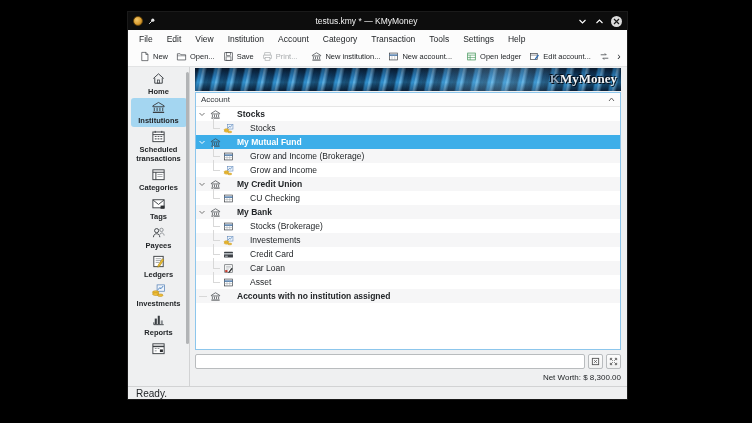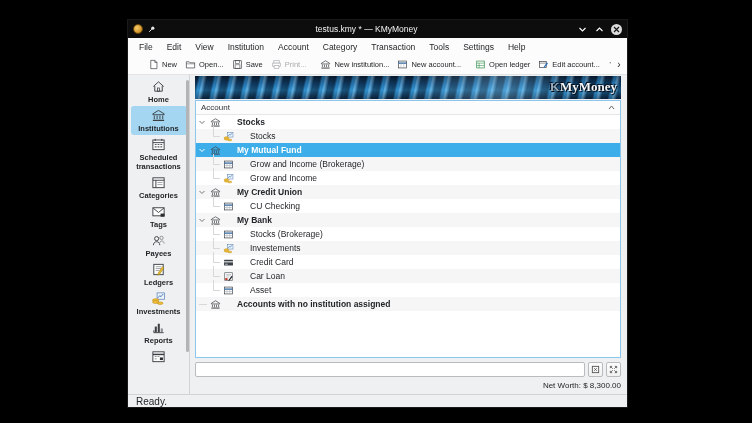--- a/index.html
+++ b/index.html
@@ -1,34 +1,34 @@
 <!DOCTYPE html>
 <html><head>
 <meta charset="utf-8">
 <style>
   html,body{margin:0;padding:0;background:#000;}
   .stage{position:relative;width:752px;height:423px;background:#000;overflow:hidden;
          font-family:"Liberation Sans","DejaVu Sans",sans-serif;-webkit-font-smoothing:antialiased;}
-  .window{position:absolute;left:128px;top:20px;width:499px;height:387px;display:flex;
+  .window{position:absolute;left:128px;top:12px;width:499px;height:387px;display:flex;
           flex-direction:column;background:#eff0f1;box-shadow:0 0 0 1px #1a1a1a;}
   
   .titlebar{height:18px;background:#0d0d0d;color:#fff;display:flex;align-items:center;
             padding:0 5px;flex:0 0 auto;}
   .coin{width:10px;height:10px;border-radius:50%;background:radial-gradient(circle at 35% 35%,#f3c96a,#d89a2e 60%,#8a5c10);border:1px solid #6b4a0c;box-sizing:border-box;}
   .pin{margin-left:5px;display:flex;}
   .titletext{flex:1;text-align:center;font-size:8.5px;color:#f2f2f2;}
   .winctl{display:flex;align-items:center;gap:7px;}
   .winctl .ctl{display:flex;align-items:center;justify-content:center;width:10px;height:10px;}
   .closecirc{width:11px;height:11px;border-radius:50%;background:#dcdcdc;display:flex;align-items:center;justify-content:center;}
   
   .menubar{height:17px;background:#fcfcfc;display:flex;align-items:center;padding-left:4px;flex:0 0 auto;}
   .menu-item{font-size:8.5px;color:#232629;padding:2px 7px;}
   
   .toolbar{height:19px;background:#fcfcfc;border-bottom:1px solid #e2e3e4;display:flex;
-           align-items:center;padding-left:16px;flex:0 0 auto;position:relative;overflow:hidden;white-space:nowrap;text-align:right;}
+           align-items:center;padding-left:7px;flex:0 0 auto;position:relative;overflow:hidden;white-space:nowrap;text-align:right;}
   .tb-item{display:inline-flex;align-items:center;gap:3px;padding:1px 4px;font-size:7.5px;color:#232629;border-radius:2px;}
   .tb-item.disabled{color:#a8abad;}
   .tb-sep{display:inline-block;width:1px;height:13px;background:#d6d7d8;margin:0 3px;vertical-align:middle;}
   .tb-overflow{position:absolute;right:0;top:0;bottom:1px;width:16px;background:#fcfcfc;display:flex;
                align-items:center;justify-content:center;font-size:10px;color:#232629;}
   
   .body{flex:1;display:flex;min-height:0;}
   .sidebar{width:62px;flex:0 0 auto;border-right:1px solid #d2d3d4;position:relative;overflow:hidden;
            display:flex;flex-direction:column;align-items:center;padding-top:2px;box-sizing:border-box;background:#eff0f1;}
   .side-item{width:56px;display:flex;flex-direction:column;align-items:center;padding:2px 0 2px;border-radius:3px;font-weight:bold;}

